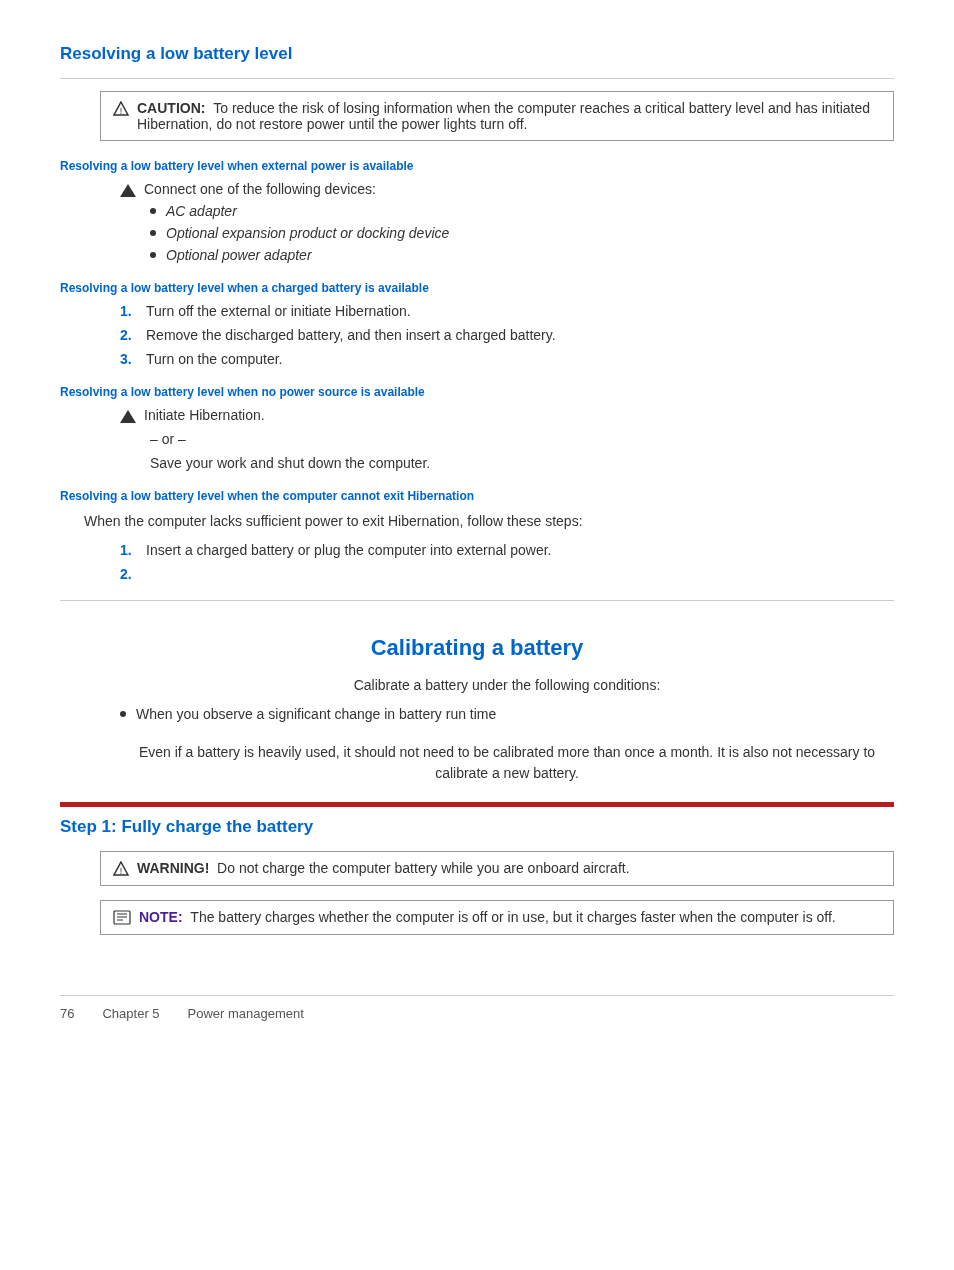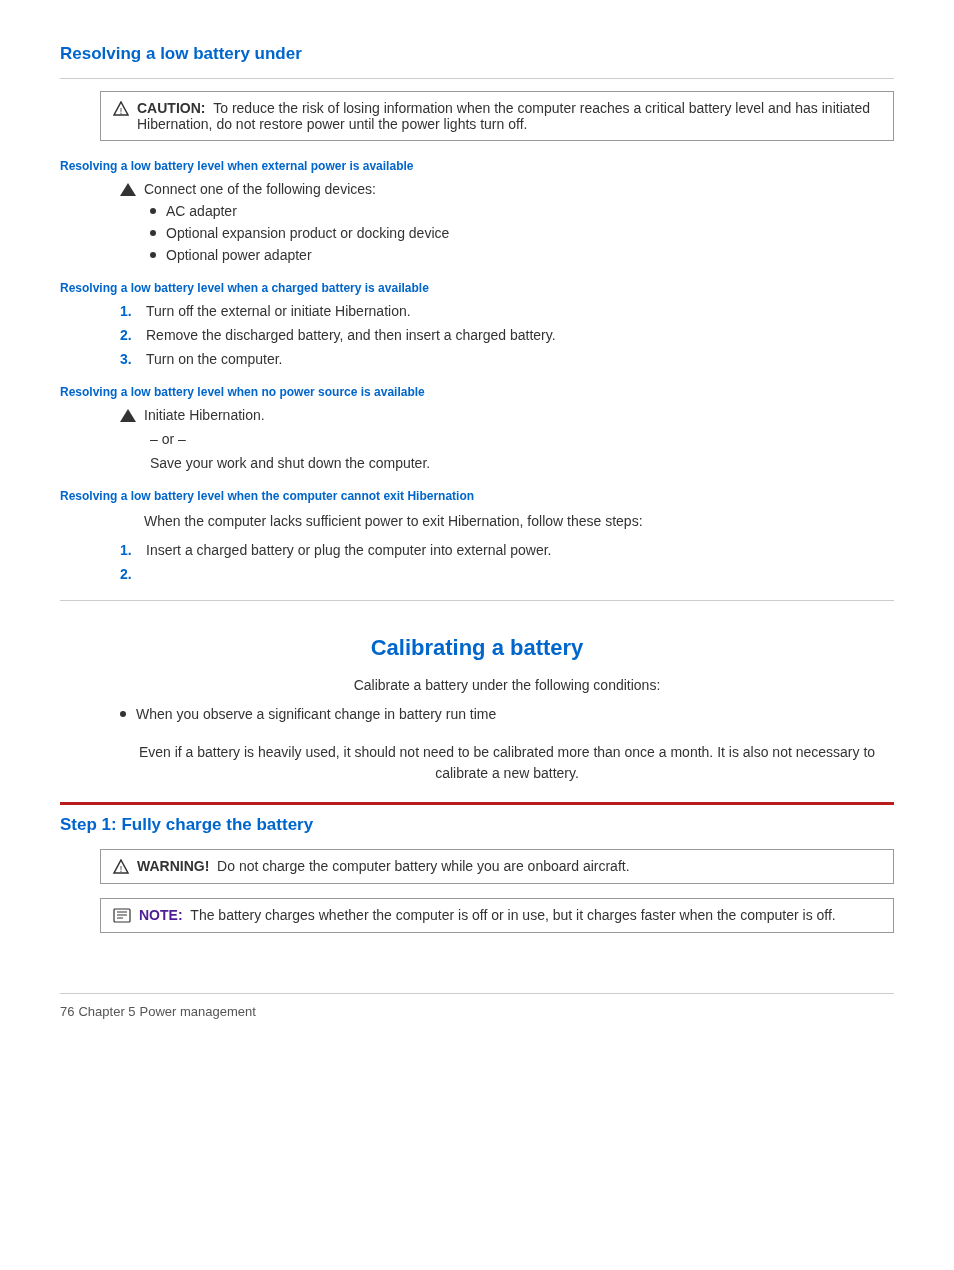--- a/index.html
+++ b/index.html
@@ -121,21 +121,21 @@
 
     .numbered-item .num {
       color: #0066cc;
       font-weight: bold;
       min-width: 18px;
       flex-shrink: 0;
     }
 
     .arrow-item {
       display: flex;
-      align-items: flex-start;
+      align-items: flex-end;
       margin-left: 60px;
       margin-bottom: 6px;
     }
 
     .or-text {
       margin-left: 90px;
       margin-top: 8px;
       margin-bottom: 8px;
     }
 
@@ -144,32 +144,32 @@
       line-height: 1.5;
     }
 
     .footer {
       margin-top: 60px;
       border-top: 1px solid #ccc;
       padding-top: 10px;
       font-size: 13px;
       color: #555;
       display: flex;
-      gap: 4px;
+      gap: 28px;
     }
 
     .bullet-list-indent {
       margin-left: 60px;
     }
   </style>
 </head>
 <body>
 
 <div style="border-bottom: 1px solid #ccc; margin-bottom: 12px;">
-  <h2 class="section-title-main" style="border-bottom: none;">Resolving a low battery under</h2>
+  <h2 class="section-title-main" style="border-bottom: none;">Resolving a low battery level</h2>
 </div>
 
 <div class="caution-box">
   <span class="caution-icon">
     <svg width="16" height="16" viewBox="0 0 16 16">
       <polygon points="8,1 15,14 1,14" fill="none" stroke="#333" stroke-width="1.5"></polygon>
       <text x="8" y="13" text-anchor="middle" font-size="9" fill="#333">!</text>
     </svg>
   </span>
   <span>
@@ -177,21 +177,21 @@
     &nbsp;<span>To reduce the risk of losing information when the computer reaches a critical battery level and has initiated Hibernation, do not restore power until the power lights turn off.</span>
   </span>
 </div>
 
 <div>
   <div class="sub-section-heading">Resolving a low battery level when external power is available</div>
   <div class="arrow-item">
     <span class="triangle-up"></span>
     <span>Connect one of the following devices:</span>
   </div>
-  <div class="bullet-list-indent" style="margin-left: 90px;">
+  <div class="bullet-list-indent" style="margin-left: 90px; font-style: italic;">
     <div class="bullet-item">
       <span class="bullet-dot"></span>
       <span>AC adapter</span>
     </div>
     <div class="bullet-item">
       <span class="bullet-dot"></span>
       <span>Optional expansion product or docking device</span>
     </div>
     <div class="bullet-item">
       <span class="bullet-dot"></span>
@@ -223,21 +223,21 @@
   <div class="arrow-item">
     <span class="triangle-up"></span>
     <span>Initiate Hibernation.</span>
   </div>
   <div class="or-text">– or –</div>
   <div style="margin-left: 90px; margin-bottom: 4px;">Save your work and shut down the computer.</div>
 </div>
 
 <div>
   <div class="sub-section-heading">Resolving a low battery level when the computer cannot exit Hibernation</div>
-  <div class="paragraph" style="margin-left: 84px;">When the computer lacks sufficient power to exit Hibernation, follow these steps:</div>
+  <div class="paragraph" style="margin-left: 24px;">When the computer lacks sufficient power to exit Hibernation, follow these steps:</div>
   <div class="numbered-list">
     <div class="numbered-item">
       <span class="num">1.</span>
       <span>Insert a charged battery or plug the computer into external power.</span>
     </div>
     <div class="numbered-item">
       <span class="num">2.</span>
     </div>
   </div>
 </div>
@@ -247,21 +247,21 @@
   <div class="paragraph" style="margin-left: 60px;">Calibrate a battery under the following conditions:</div>
   <div style="margin-left: 60px;">
     <div class="bullet-item">
       <span class="bullet-dot"></span>
       <span>When you observe a significant change in battery run time</span>
     </div>
   </div>
   <div class="paragraph" style="margin-left: 60px; margin-top: 20px; line-height: 1.5;">Even if a battery is heavily used, it should not need to be calibrated more than once a month. It is also not necessary to calibrate a new battery.</div>
 </div>
 
-<div style="margin-top: 18px; border-top: 3px solid #b91c1c; padding-top: 6px;">
+<div style="margin-top: 18px; border-top: 5px solid #b91c1c; padding-top: 6px;">
   <h3 class="section-title-main" style="border-bottom: none; font-size: 17px;">Step 1: Fully charge the battery</h3>
 
   <div class="caution-box" style="margin-top: 10px;">
     <span class="caution-icon">
       <svg width="16" height="16" viewBox="0 0 16 16">
         <polygon points="8,1 15,14 1,14" fill="none" stroke="#333" stroke-width="1.5"></polygon>
         <text x="8" y="13" text-anchor="middle" font-size="9" fill="#333">!</text>
       </svg>
     </span>
     <span>

